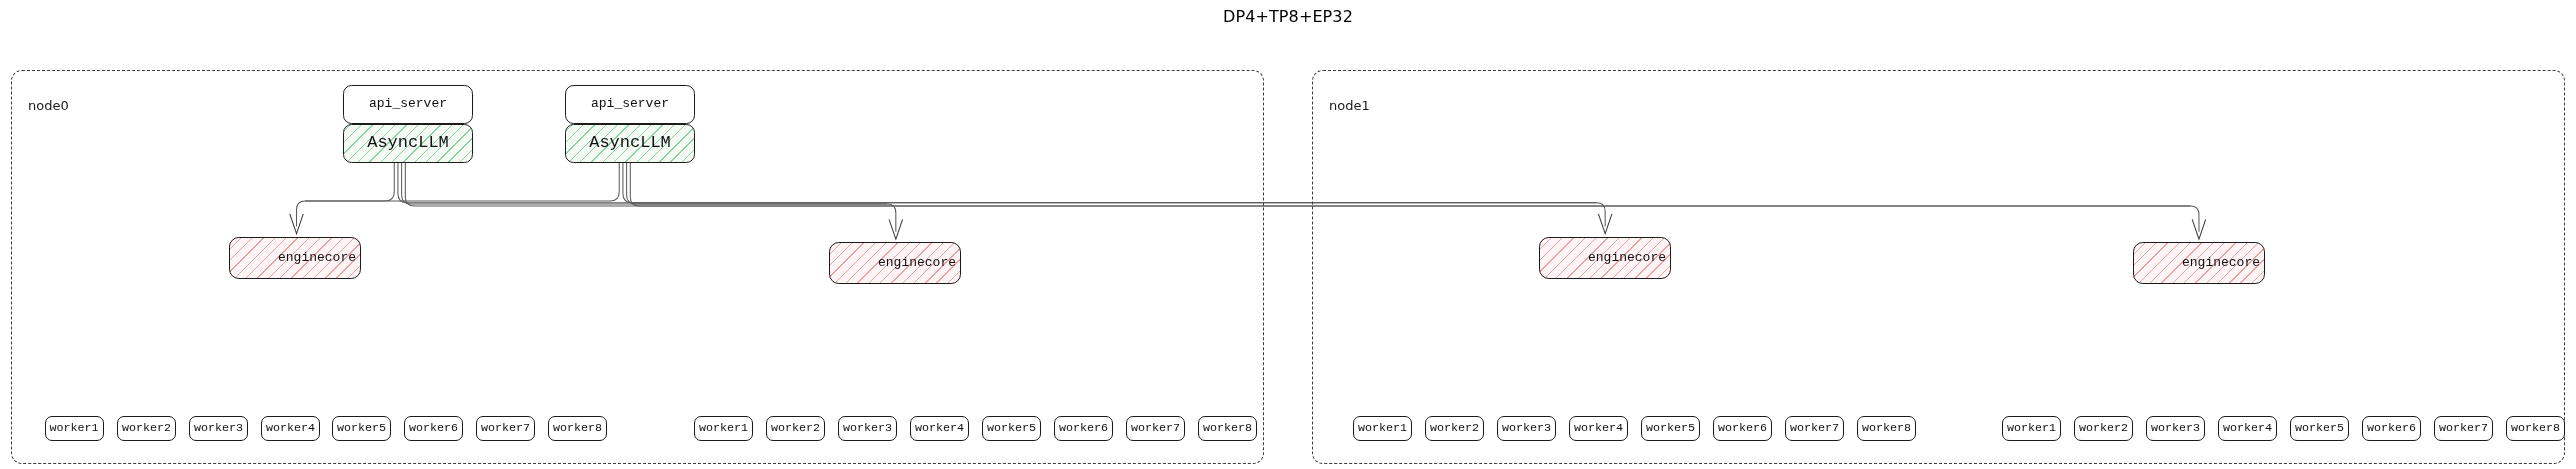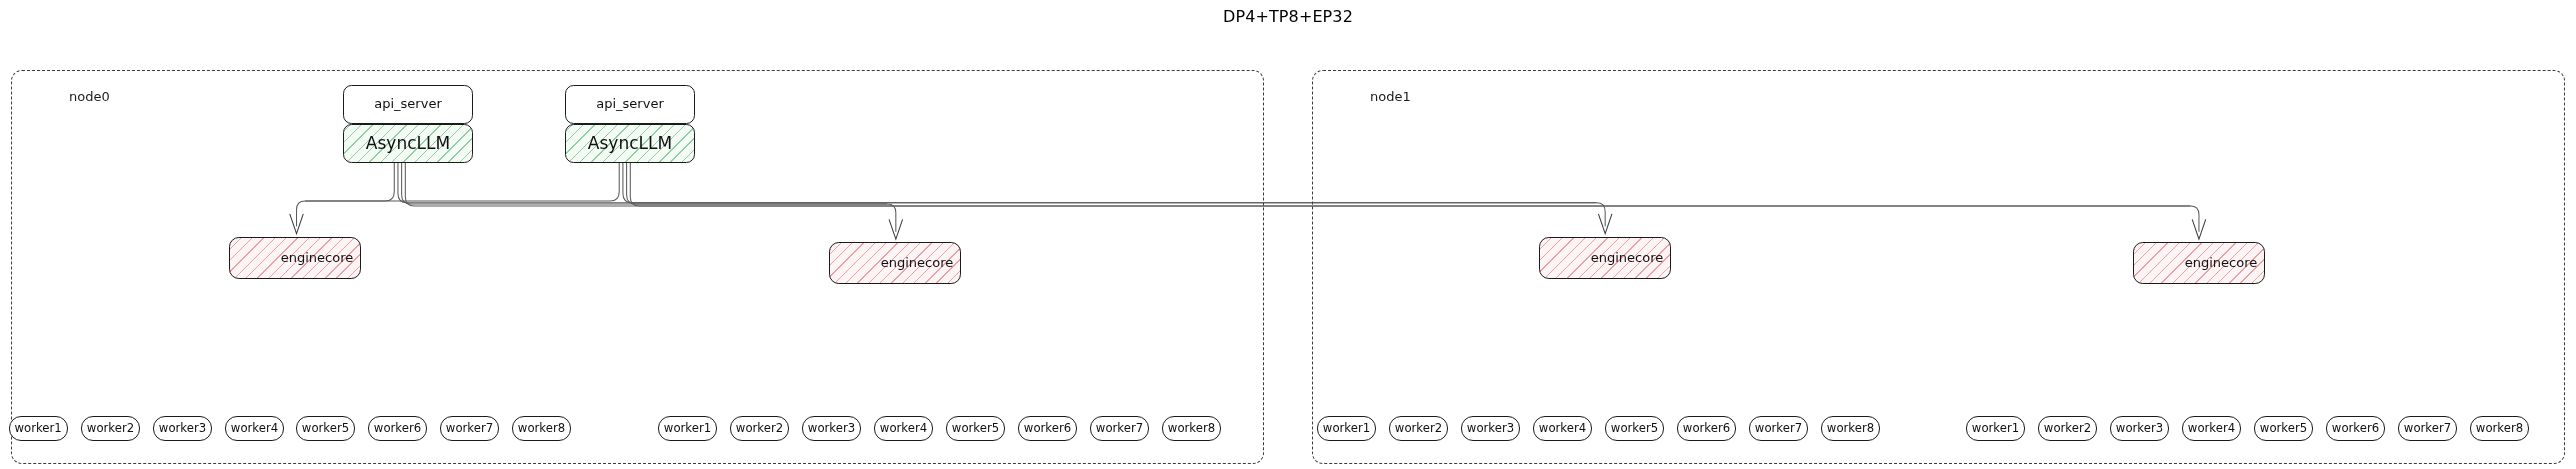--- a/index.html
+++ b/index.html
@@ -35,40 +35,40 @@
   
   .node-box {
     position: absolute;
     border: 1.5px dashed #3b3b3b;
     border-radius: 11px;
     background: transparent;
     box-sizing: border-box;
   }
   .node-label {
     position: absolute;
-    top: 18px;
+    top: 27px;
     left: 16px;
     font-size: 13px;
     color: #1a1a1a;
     white-space: nowrap;
-    margin-left: 41px;
   }
 
   
   .shape {
     position: absolute;
     box-sizing: border-box;
     border: 1.6px solid #1b1b1b;
     display: flex;
     align-items: center;
     justify-content: center;
     text-align: center;
     color: #101010;
     background: #ffffff;
     line-height: 1.1;
+    font-family: Liberation Mono, monospace;
   }
 
   .shape-api {
     border-radius: 8.6px;
     font-size: 13px;
     background: #ffffff;
   }
 
   .shape-async {
     border-radius: 8.6px;
@@ -97,24 +97,25 @@
     padding-left: 44px;
   }
   .shape-engine .shape-text,
   .shape-async .shape-text,
   .shape-api .shape-text {
     position: relative;
     z-index: 2;
   }
 
   .shape-worker {
-    border-radius: 12px;
+    border-radius: 7px;
     font-size: 11.7px;
     background: #ffffff;
     border-width: 1.4px;
+    margin-left: 36px;
   }
 
   
   #wires {
     position: absolute;
     left: 0;
     top: 0;
     width: 2576px;
     height: 469px;
     pointer-events: none;

